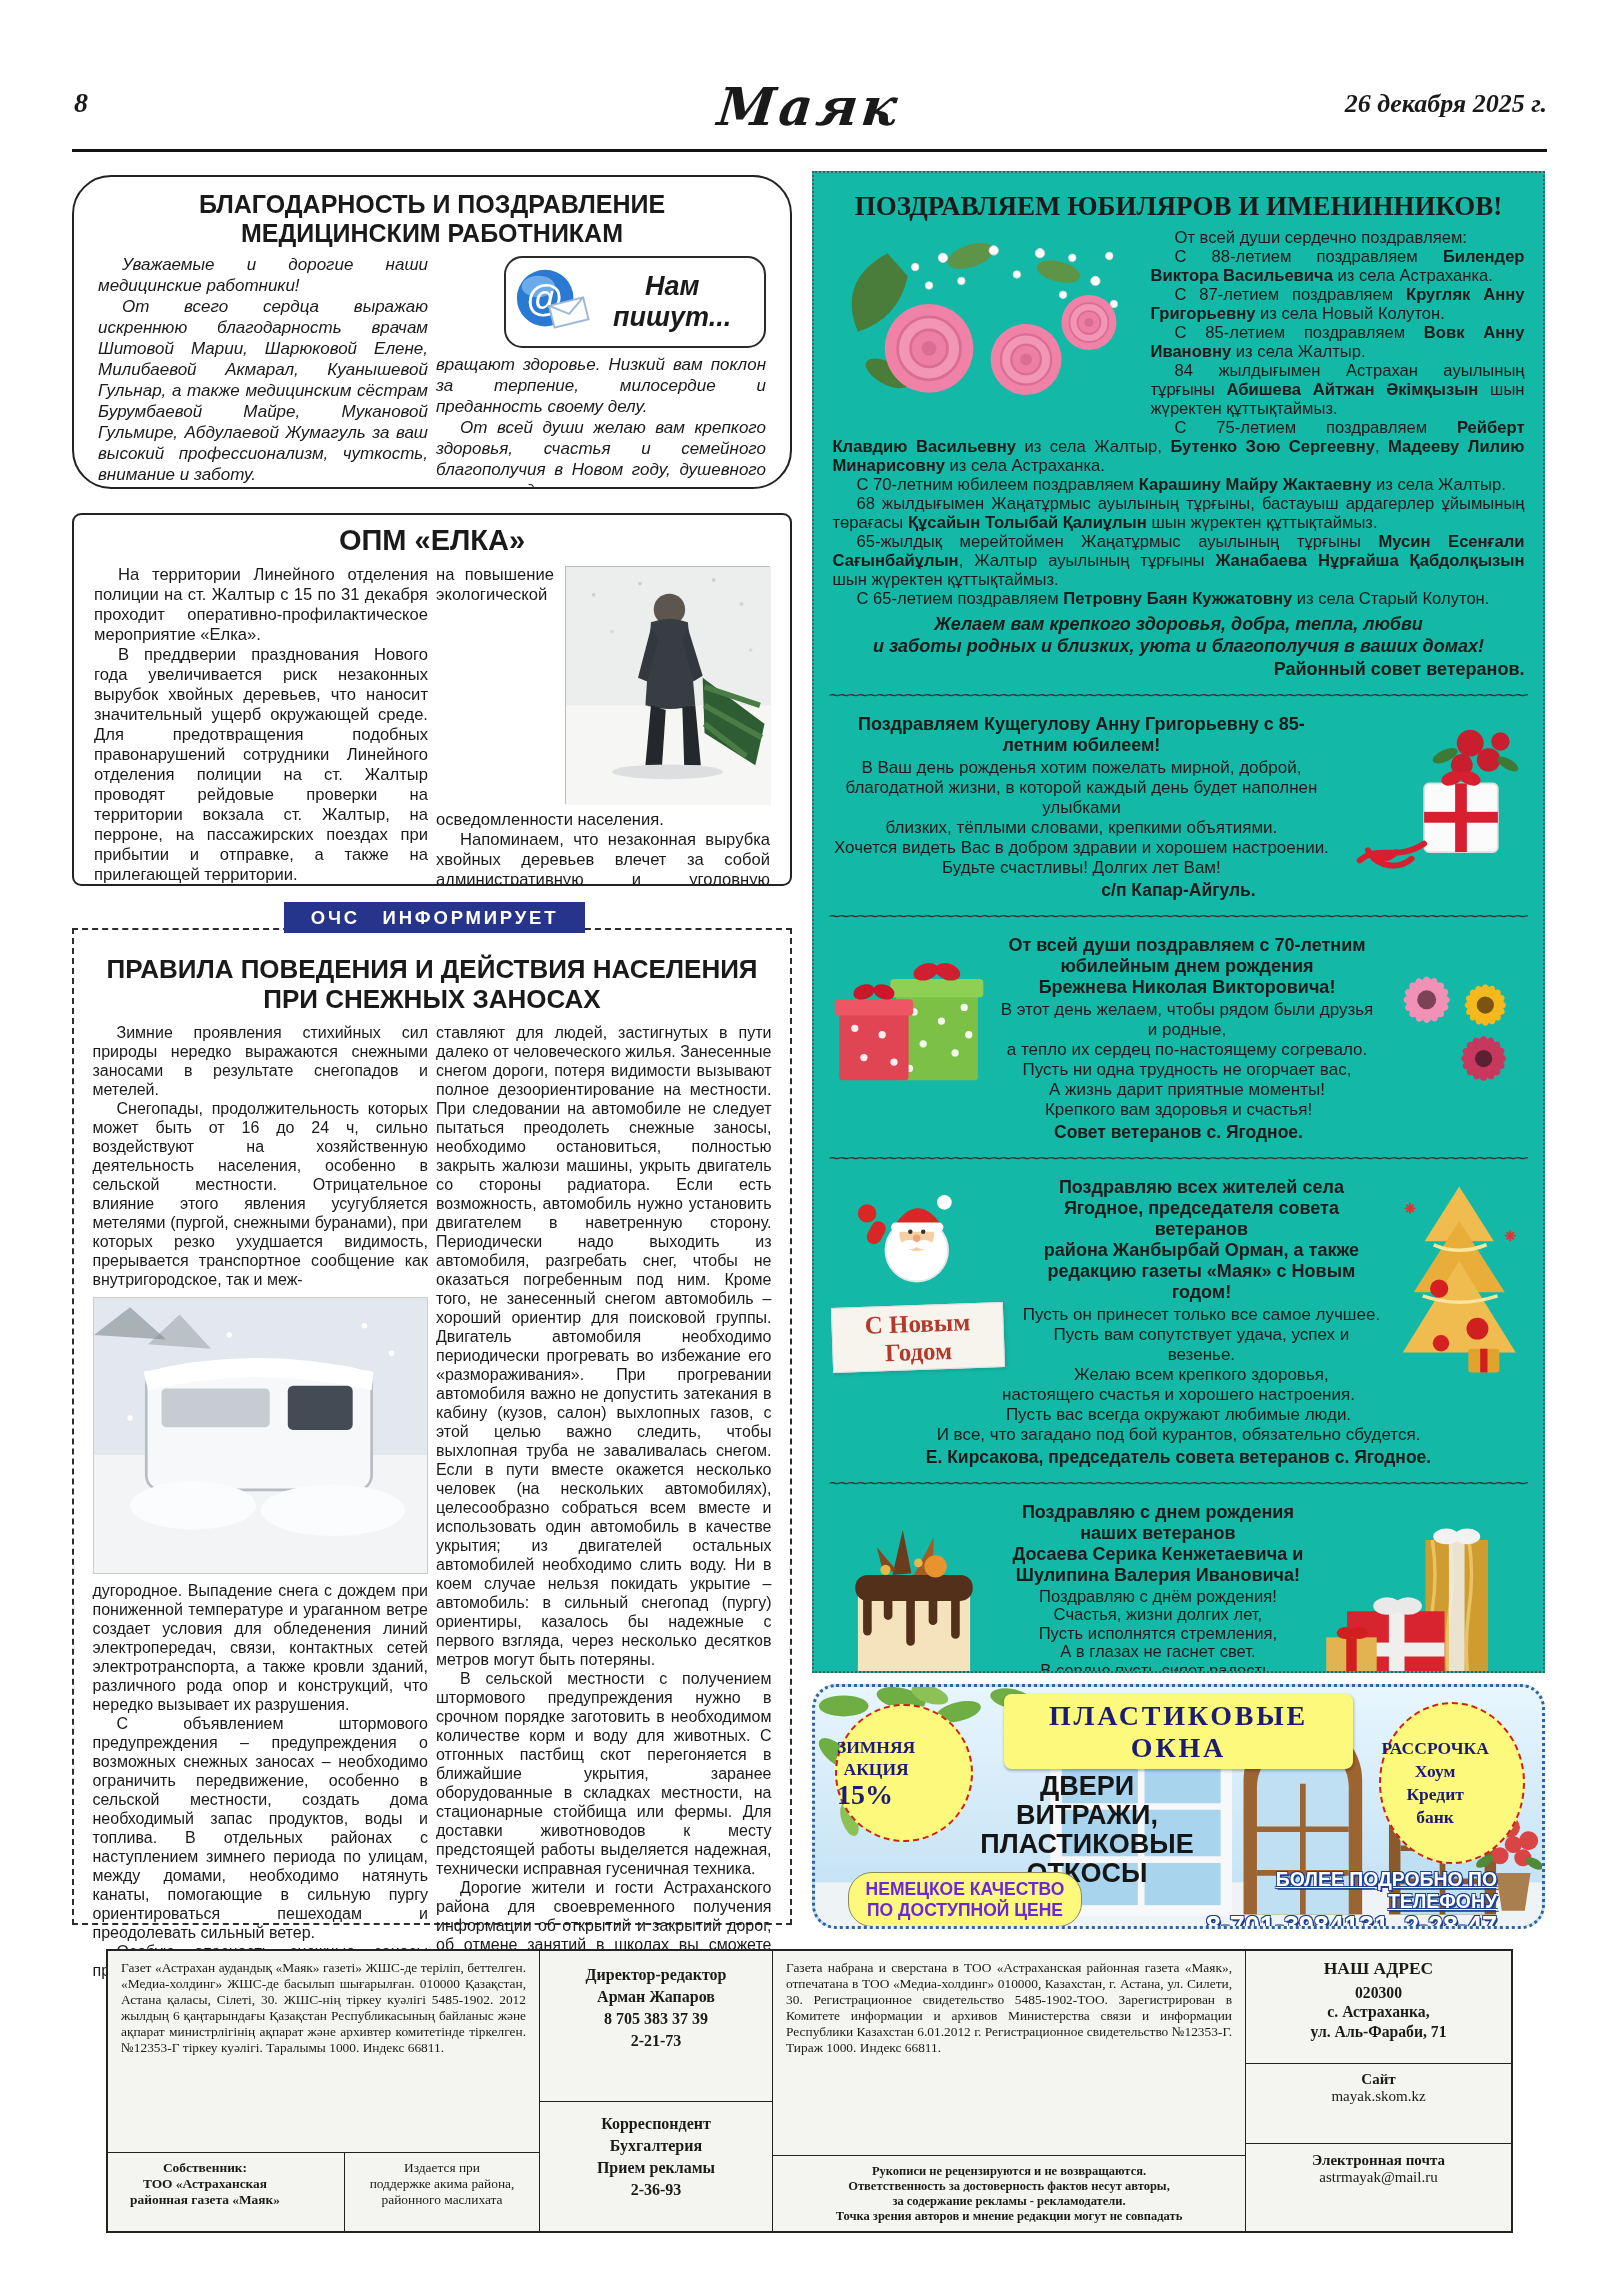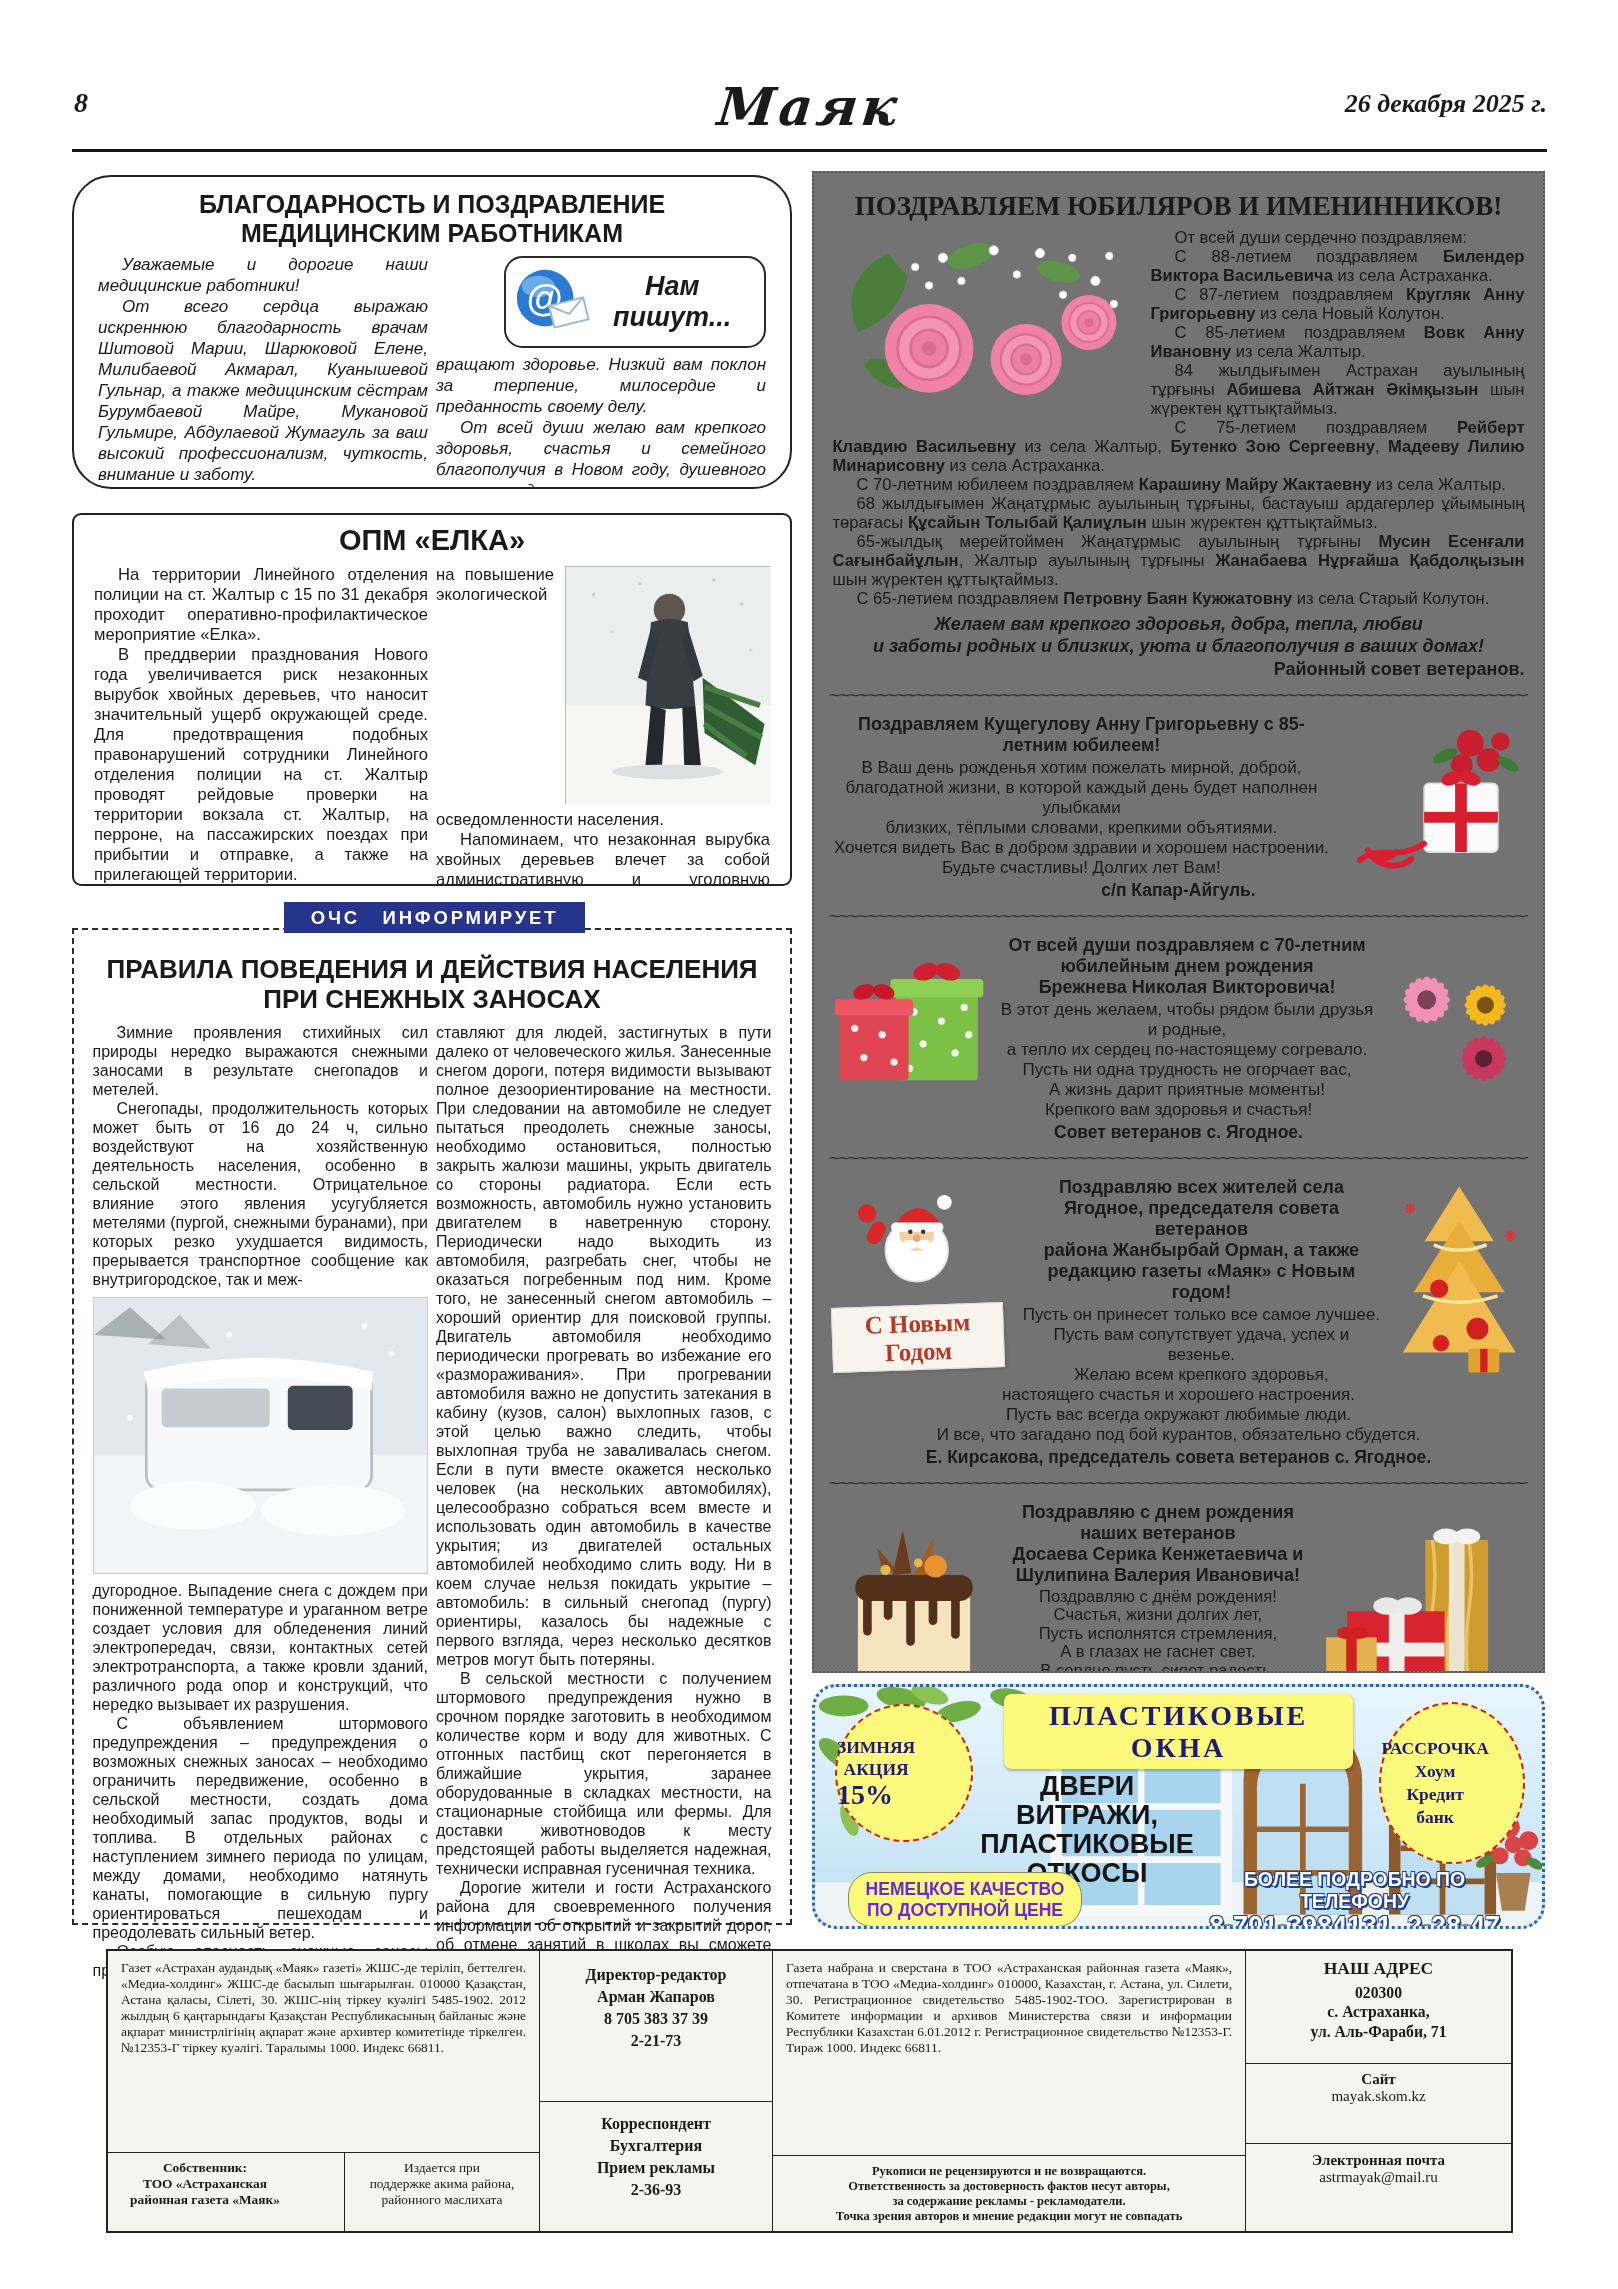--- a/index.html
+++ b/index.html
@@ -36,21 +36,21 @@
   .opm-title { font-size:29px; margin:1.8px 0 7.4px; }
   .opm-body { font-size:16.6px; line-height:20px; }
   .opm-photo { float:right; width:205px; height:238px; margin:1.8px 0 5.5px 11px; border:0.9px solid #bbb; }
   
   .box3 { margin-top:42px; height:997px; border:2.8px dashed #2d2d2d; padding:9.2px 18.5px; position:relative; overflow:visible; }
   .ochs-badge { position:absolute; top:-28px; left:210px; width:301px; height:31px; background:#27348b; color:#fff; display:flex; align-items:center; justify-content:center; font-weight:bold; font-size:18.5px; letter-spacing:2.8px; word-spacing:14.8px; }
   .ochs-title { font-size:26px; line-height:1.16; white-space:pre-line; margin:14.8px 0 9.2px; }
   .ochs-body { font-size:16px; line-height:19px; }
   .ochs-photo { display:block; width:100%; height:277px; margin:7.4px 0; border:0.9px solid #ccc; }
   
-  .rbox { border:2.8px dotted #555; padding:7.4px 14.8px 5.5px; height:1502px; overflow:hidden; background:#737373; }
+  .rbox { border:2.8px dotted #555; padding:7.4px 14.8px 5.5px; height:1502px; overflow:hidden; background:#14b8a6; }
   .wavy { height:14px; overflow:hidden; text-align:center; color:#333; font-size:19.4px; line-height:11px; letter-spacing:-1.8px; margin:4.6px 0; }
   .wavy::before { content:"~~~~~~~~~~~~~~~~~~~~~~~~~~~~~~~~~~~~~~~~~~~~~~~~~~~~~~~~~~~~~~~~~~~~~~~~~~~~~~~~~~~~~~~~~~~~~~~~~~~~~~~~~~~~~~~~~~~~"; }
   .jub-title { font:bold 27px "Liberation Serif", serif; text-align:center; margin:5.5px 0 5.5px; }
   .roses { float:left; width:305px; height:185px; margin:1.8px 13px 3.7px 0; }
   .jub-body { font-size:16.6px; line-height:19px; }
   .jub-entry { text-indent:24px; }
   .jub-entry b { font-weight:bold; }
   .jub-wish { clear:both; text-align:center; font-weight:bold; font-style:italic; white-space:pre-line; font-size:18px; line-height:22px; margin-top:5.5px; }
   .jub-sign { text-align:right; font-weight:bold; font-size:18px; margin-top:1.8px; }
   .greet { padding:5.5px 3.7px; overflow:hidden; }
@@ -73,21 +73,21 @@
   .ad-bg { position:absolute; inset:0; width:100%; height:100%; }
   .ad-el { position:absolute; z-index:2; }
   .ad-title { left:26%; right:26%; top:7.4px; background:#fdf97c; border-radius:7.4px; padding:5.5px 3.7px; text-align:center; font:bold 28px "Liberation Serif", serif; color:#1c1c74; letter-spacing:2.8px; box-shadow:0.9px 1.8px 2.8px rgba(0,0,0,.25); }
   .ad-circle { background:#fdf97c; border:2.8px dashed #cf1f1f; border-radius:50%; display:flex; flex-direction:column; align-items:flex-start; justify-content:center; text-align:center; font-family:"Liberation Serif", serif; color:#1c1c74; font-weight:bold; }
   .ad-promo { left:20px; top:16.6px; width:138px; height:138px; }
   .ad-promo-label { font-size:17.5px; line-height:22px; white-space:pre-line; }
   .ad-promo-value { font-size:28px; line-height:29.5px; }
   .ad-credit { right:16.6px; top:14.8px; width:146px; height:162px; font-size:17.5px; line-height:23px; white-space:pre-line; }
   .ad-items { left:138px; top:85px; width:268px; text-align:center; font-weight:bold; font-size:27px; line-height:29px; white-space:pre-line; color:#151515; }
   .ad-quality { left:33px; top:185px; background:#fdf97c; border:1.8px solid #8a8a55; border-radius:24px; padding:5.5px 16.6px; text-align:center; font-weight:bold; font-size:17.5px; line-height:21px; white-space:pre-line; color:#6d28d9; }
-  .ad-phone { left:387px; top:181px; width:305px; text-align:center; color:#fff; font-weight:bold; text-shadow:1.8px 1.8px 0 #1c3f8f, -0.9px -0.9px 0 #1c3f8f, 0.9px -0.9px 0 #1c3f8f, -0.9px 0.9px 0 #1c3f8f; }
+  .ad-phone { left:377px; top:181px; width:305px; text-align:right; color:#fff; font-weight:bold; text-shadow:1.8px 1.8px 0 #1c3f8f, -0.9px -0.9px 0 #1c3f8f, 0.9px -0.9px 0 #1c3f8f, -0.9px 0.9px 0 #1c3f8f;text-decoration:underline; }
   .ad-phone-label { font-size:19.4px; line-height:22px; }
   .ad-phone-number { font-size:27px; line-height:29.5px; }
   
   .foot { position:absolute; left:106px; top:1949px; width:1407px; height:284px; background:#f4f4f1; border:2.8px solid #222; display:grid; grid-template-columns:432px 233px 473px 1fr; font-family:"Liberation Serif", serif; }
   .fc { border-right:1.8px solid #222; display:flex; flex-direction:column; min-width:0; }
   .fc:last-child { border-right:none; }
   .f-kz, .f-ru { padding:9.2px 13px; font-size:13.4px; line-height:16px; text-align:justify; flex:1; }
   .f-ownrow { display:flex; border-top:1.8px solid #222; height:79px;gap:42px; }
   .f-own, .f-sup { flex:1; padding:7.4px 5.5px; text-align:center; font-size:13.4px; line-height:15.7px; white-space:pre-line; font-weight:bold; }
   .f-sup { border-left:1.8px solid #222; font-weight:normal; }

